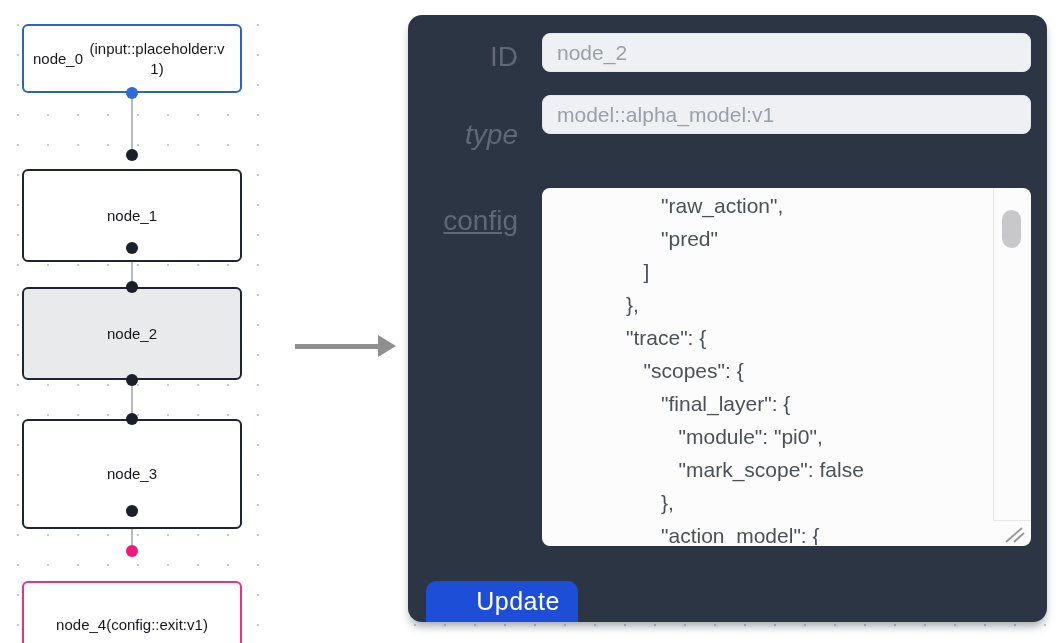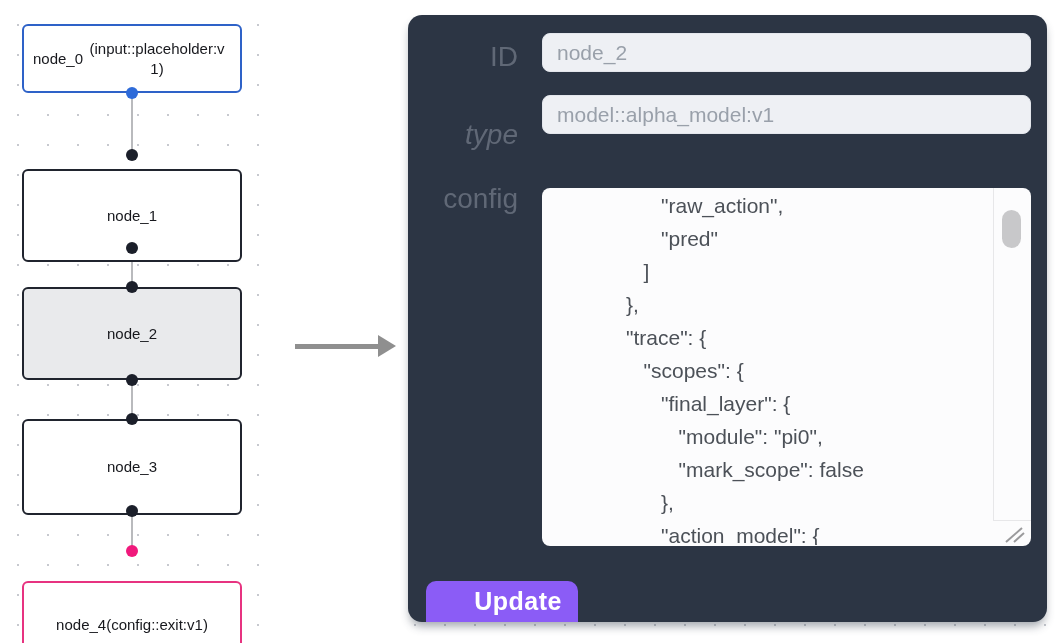--- a/index.html
+++ b/index.html
@@ -16,21 +16,21 @@
 
   
   .flow-node { position:absolute; left:22px; width:220px; background:#ffffff;
     border:2px solid #20242e; border-radius:6px; display:flex; flex-direction:row;
     justify-content:center; align-items:center; text-align:center;
     color:#17181d; font-size:15px; line-height:20px; padding:4px 9px; }
   .flow-node .subtitle { white-space:pre-line; word-break:break-all; }
   .node0 { top:24px;  height:69px; border-color:#2e62c8; }
   .node1 { top:155px; height:93px;margin-top:14px; }
   .node2 { top:287px; height:93px; border-width:2.5px; background:#e9eaec; }
-  .node3 { top:419px; height:96px; }
+  .node3 { top:419px; height:110px; }
   .node4 { top:581px; height:88px; border-color:#e73380; }
 
   .edge { position:absolute; left:131px; width:2px; background:#b9babd; }
   .edge1 { top:93px;  height:62px; }
   .edge2 { top:248px; height:39px; }
   .edge3 { top:380px; height:39px; }
   .edge4 { top:511px; height:40px; }
 
   .port { position:absolute; left:126px; width:12px; height:12px; border-radius:50%;
           background:#1b1f2a; }
@@ -47,21 +47,21 @@
     border-left:18px solid #8f8f8f; }
 
   
   .panel { position:absolute; left:408px; top:15px; width:639px; height:607px;
     background:#2c3544; border-radius:14px; overflow:hidden;
     box-shadow:0 6px 10px -2px rgba(45,55,72,0.45); }
   .field-label { position:absolute; left:20px; width:90px; text-align:right;
     color:#606876; font-size:28px; }
   .lbl-id     { top:26px; }
   .lbl-type   { top:104px;font-style:italic; }
-  .lbl-config { top:168px; }
+  .lbl-config { top:190px;text-decoration:underline; }
   .panel-input { position:absolute; left:134px; width:489px; height:39px;
     background:#eef0f4; border:1px solid #e3e6ec; border-radius:8px;
     color:#99a0aa; font-size:21px; padding:0 14px;
     font-family:"Liberation Sans", sans-serif; outline:none; }
   .inp-id   { top:18px; }
   .inp-type { top:80px; }
 
   .config-box { position:absolute; left:134px; top:173px; width:489px; height:358px;
     background:#fcfcfd; border-radius:8px; overflow:hidden; }
   .config-text { position:absolute; left:0; top:1px; width:450px; height:356px;
@@ -69,22 +69,22 @@
     padding:0 0 0 14px; overflow:hidden; }
   .sb-gutter-line { position:absolute; left:451px; top:0; width:1px; height:332px;
     background:#e7e7e9; }
   .sb-hline { position:absolute; left:451px; top:332px; width:38px; height:1px;
     background:#e7e7e9; }
   .sb-thumb { position:absolute; left:460px; top:22px; width:19px; height:38px;
     border-radius:9.5px; background:#c8c8ca; }
   .resize-handle { position:absolute; left:458px; top:336px; width:28px; height:20px; }
 
   .update-btn { position:absolute; left:18px; top:566px; width:152px; height:41px;
-    background:#8b5cf6; border:none; border-radius:10px 10px 0 0;
-    color:#ffffff; font-size:25px; font-weight:700; letter-spacing:0.5px;
+    background:#1d4ed8; border:none; border-radius:10px 10px 0 0;
+    color:#ffffff; font-size:25px; font-weight:400; letter-spacing:0.5px;
     font-family:"Liberation Sans", sans-serif; cursor:pointer;padding-left:32px; }
 </style>
 </head>
 <body>
 
 <div class="stage">
 
   <div class="dotgrid grid-left"></div>
   <div class="dotgrid grid-right"></div>
 

